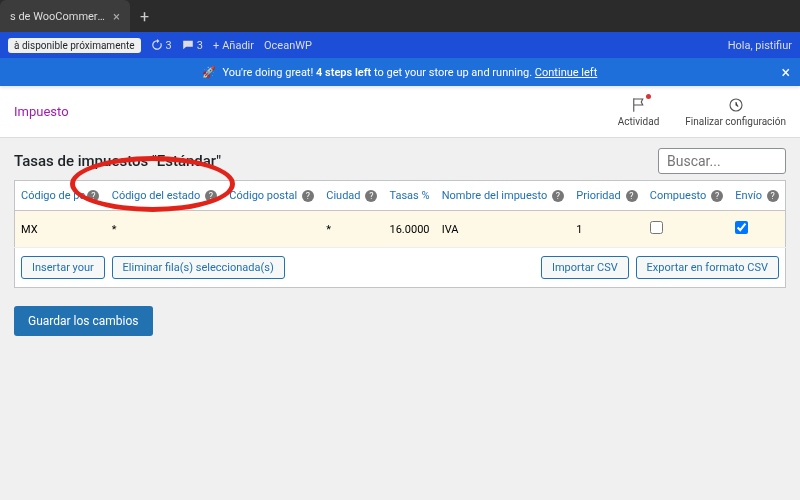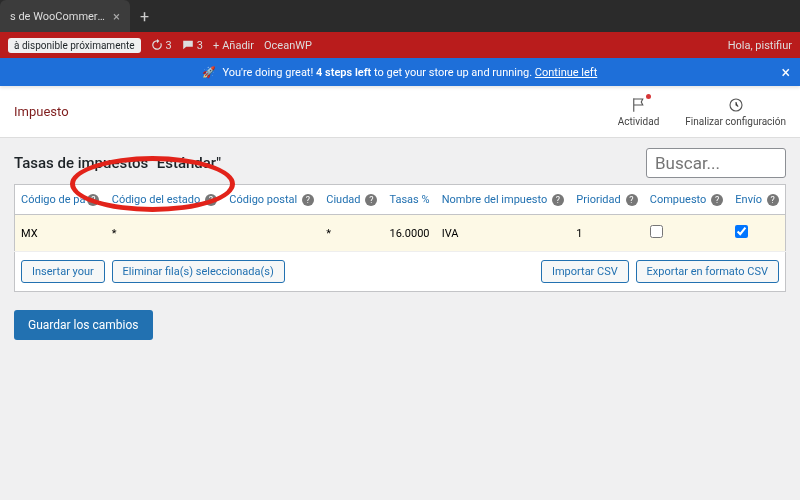--- a/index.html
+++ b/index.html
@@ -13,46 +13,46 @@
   .tab .close { color: #aaa; font-size: 13px; }
   .newtab { color: #ccc; font-size: 16px; padding: 0 10px; }
   .addr-bar { display: flex; align-items: center; background: #202124; height: 30px; padding: 0 8px; gap: 8px; }
   .addr { flex: 1; color: #bbb; font-size: 11px; white-space: nowrap; overflow: hidden; }
   .addr .dim { color: #888; }
   .ab-icons { display: flex; align-items: center; gap: 10px; color: #ccc; }
   .ab-icons span { font-size: 14px; }
   .avatar-dot { width: 18px; height: 18px; border-radius: 50%; background: linear-gradient(#e7b8a0,#d48f6f); border:1px solid #666; }
 
   
-  .wp-bar { background: #b91c1c; color: #ddd; height: 26px; display: flex; align-items: center; font-size: 11px; padding: 0 8px; justify-content: space-between; }
+  .wp-bar { background: #1d4ed8; color: #ddd; height: 26px; display: flex; align-items: center; font-size: 11px; padding: 0 8px; justify-content: space-between; }
   .wp-bar-left { display: flex; align-items: center; gap: 10px; }
   .wp-bar-left .pill { background: #f0f0f1; color: #1d2327; padding: 2px 6px; border-radius: 3px; font-size: 10px; }
   .wp-bar-left .ic { display:flex; align-items:center; gap:3px; }
   .wp-bar-right { font-size: 11px; }
 
   
   .setup-banner { background: #1e6fd9; color: #fff; height: 28px; display: flex; align-items: center; justify-content: center; font-size: 11px; position: relative; box-shadow: 0 2px 3px rgba(0,0,0,.1); }
   .setup-banner .rocket { margin-right: 6px; }
   .setup-banner b { font-weight: 600; }
   .setup-banner a { color: #fff; text-decoration: underline; }
   .setup-banner .close-x { position: absolute; right: 10px; top: 5px; font-size: 16px; cursor: pointer; }
 
   
   .hdr { background: #fff; display: flex; align-items: center; justify-content: space-between; padding: 10px 14px; border-bottom: 1px solid #ddd; }
-  .hdr-title { font-size: 13px; color: #7f1d1d; font-weight: 400; }
+  .hdr-title { font-size: 13px; color: #a21caf; font-weight: 400; }
   .hdr-right { display: flex; gap: 26px; }
   .hdr-act { display: flex; flex-direction: column; align-items: center; font-size: 10px; color: #444; gap: 2px; cursor: pointer; }
   .hdr-act .ic { position: relative; }
   .hdr-act .dot { position:absolute; top:-2px; right:-3px; width:5px;height:5px;background:#d63638;border-radius:50%; }
 
   
   .content { padding: 10px 14px 20px; }
   .section-head { display:flex; justify-content:space-between; align-items:center; margin-bottom:6px; }
   .section-head h2 { font-size: 15px; font-weight: 500; color:#1d2327; }
-  .search-box { border:1px solid #8c8f94; background:#fff; padding:4px 8px; font-size:17px; width:140px; border-radius:3px; }
+  .search-box { border:1px solid #8c8f94; background:#fff; padding:4px 8px; font-size:14px; width:128px; border-radius:3px; }
 
   
   .tax-table { width:100%; border:1px solid #c3c4c7; background:#fff; border-collapse:collapse; font-size:11px; }
   .tax-table th { background:#fff; color:#2271b1; font-weight:400; text-align:left; padding:8px 6px; border-bottom:1px solid #c3c4c7; white-space:nowrap; }
   .tax-table th .help { display:inline-block; width:12px;height:12px;border-radius:50%;background:#777;color:#fff;font-size:9px;line-height:12px;text-align:center;margin-left:2px; }
   .tax-table td { padding:10px 6px; border-top:1px solid #eee; }
   .tax-table tbody tr { background:#fdf9e6; }
   .chk { width:13px;height:13px; }
   .action-row td { background:#fff; padding:8px 6px; }
   .btn-sec { background:#f6f7f7; border:1px solid #2271b1; color:#2271b1; font-size:11px; padding:4px 10px; border-radius:3px; cursor:pointer; }

